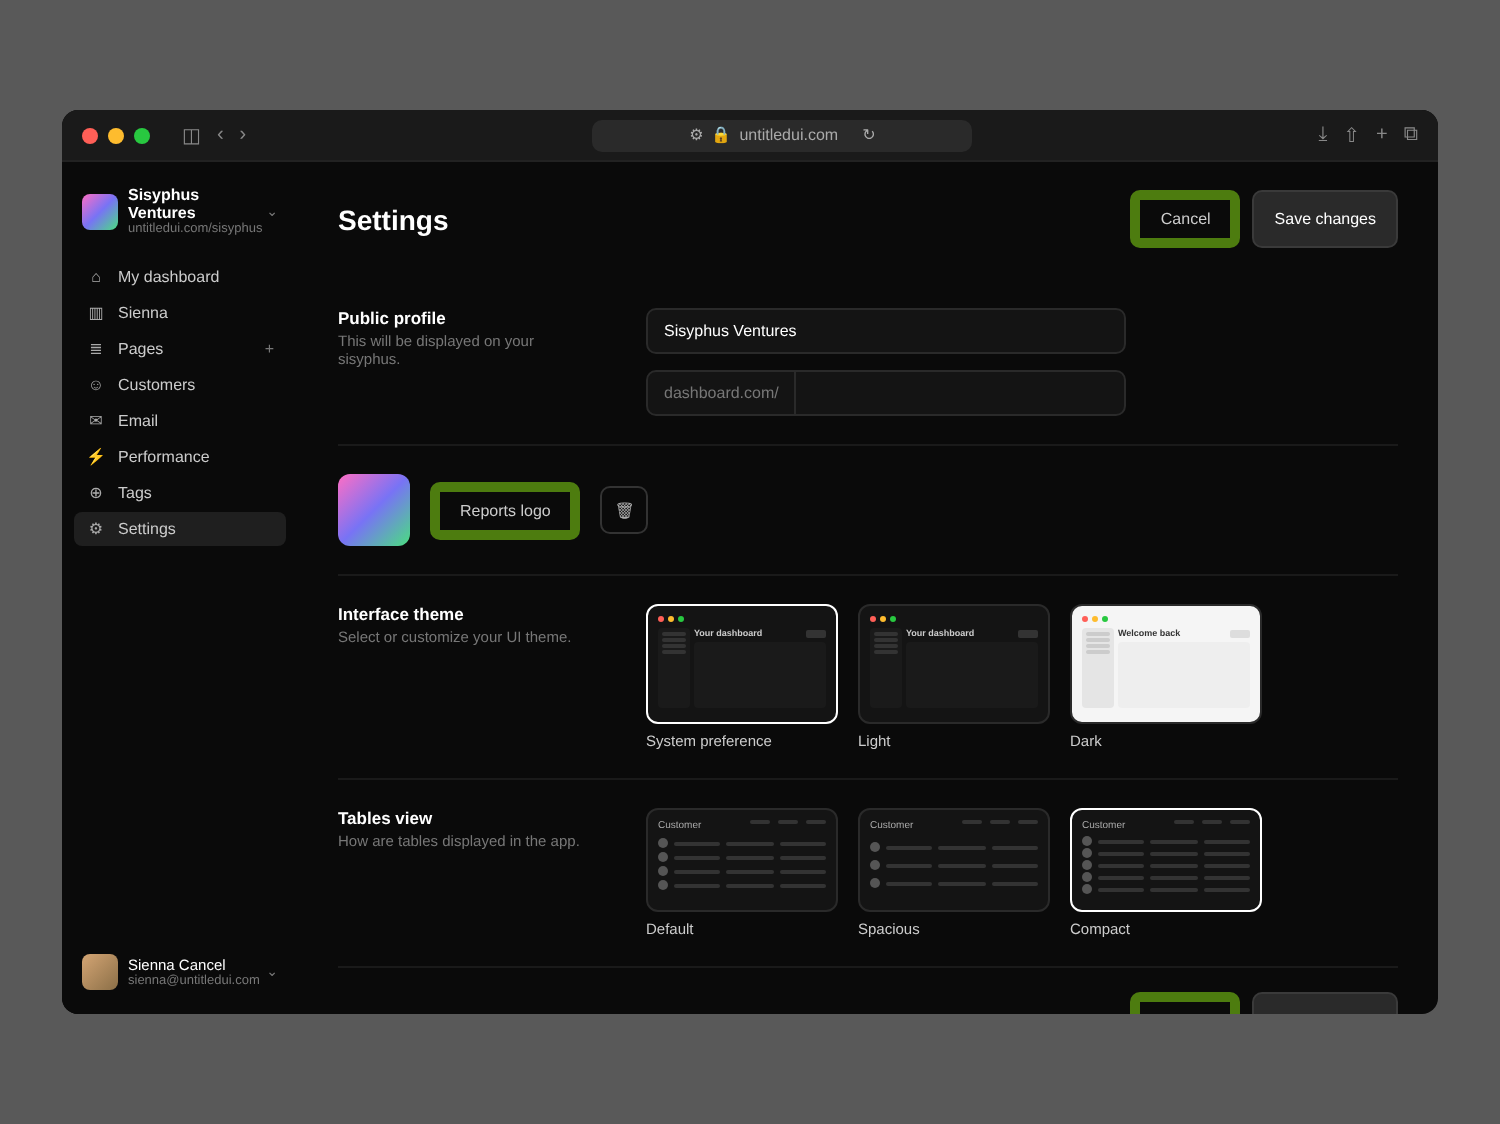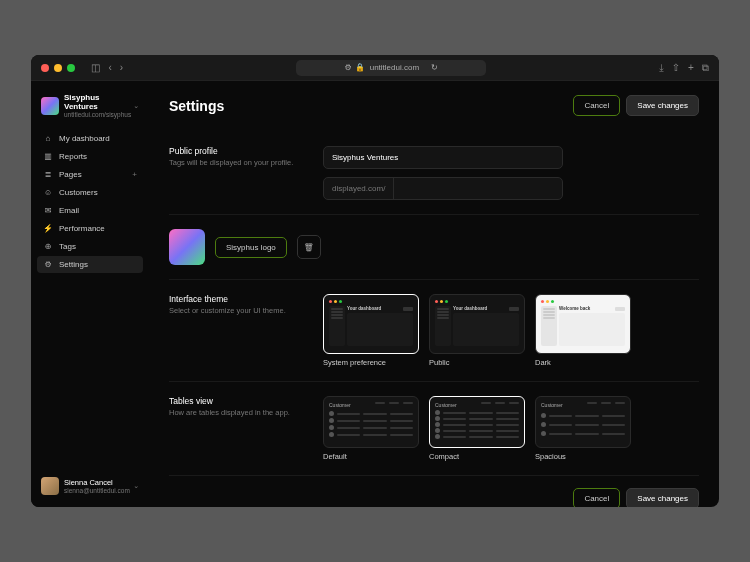--- a/index.html
+++ b/index.html
@@ -30,26 +30,26 @@
 .user{margin-top:auto;display:flex;align-items:center;gap:5px;padding:4px}
 .avatar{width:18px;height:18px;border-radius:4px;background:linear-gradient(135deg,#d4a574,#8b6f47)}
 .user-info{flex:1;min-width:0}
 .user-name{color:#fff;font-size:7.5px}
 .user-email{color:#777;font-size:6.5px}
 .main{flex:1;padding:14px 20px;overflow-y:auto;color:#fff}
 .header{display:flex;align-items:center;margin-bottom:16px}
 .title{font-size:14px;font-weight:600}
 .header-btns{margin-left:auto;display:flex;gap:6px}
 .btn{padding:5px 10px;border-radius:5px;font-size:8px;border:none;cursor:pointer}
-.btn-sec{background:transparent;color:#ccc;border:1px solid #4d7c0f}
+.btn-sec{background:transparent;color:#ccc;border:5px solid #4d7c0f}
 .btn-pri{background:#2a2a2a;color:#fff;border:1px solid #3a3a3a}
 .section{display:flex;gap:24px;padding:14px 0;border-bottom:1px solid #1a1a1a}
 .section:last-of-type{border-bottom:none}
 .sec-label{width:130px;flex-shrink:0}
-.sec-title{font-size:8.5px;font-weight:400;color:#fff}
+.sec-title{font-size:8.5px;font-weight:700;color:#fff}
 .sec-desc{font-size:7.5px;color:#777;margin-top:2px}
 .sec-body{flex:1;display:flex;flex-direction:column;gap:8px}
 .input{background:#141414;border:1px solid #2a2a2a;border-radius:5px;padding:6px 8px;color:#fff;font-size:8px;width:240px}
 .input-group{display:flex;align-items:center;background:#141414;border:1px solid #2a2a2a;border-radius:5px;width:240px}
 .input-prefix{padding:6px 8px;color:#777;font-size:8px;border-right:1px solid #2a2a2a}
 .input-group .input{border:none;background:transparent;flex:1;width:auto}
 .logo-row{display:flex;align-items:center;gap:10px}
 .logo-prev{width:36px;height:36px;border-radius:6px;background:linear-gradient(135deg,#ff6ec4,#7873f5,#4ade80)}
 .icon-btn{width:24px;height:24px;border:1px solid #333;border-radius:5px;background:transparent;color:#aaa;display:flex;align-items:center;justify-content:center;font-size:8px;cursor:pointer}
 .cards{display:flex;gap:10px}
@@ -129,21 +129,21 @@
         <span class="org-chev">⌄</span>
       </div>
 
       <div class="nav">
         <div class="nav-item">
           <span class="nav-icon">⌂</span>
           <span>My dashboard</span>
         </div>
         <div class="nav-item">
           <span class="nav-icon">▥</span>
-          <span>Reports</span>
+          <span>Sienna</span>
         </div>
         <div class="nav-item">
           <span class="nav-icon">≣</span>
           <span>Pages</span>
           <span class="plus">+</span>
         </div>
         <div class="nav-item">
           <span class="nav-icon">☺</span>
           <span>Customers</span>
         </div>
@@ -180,35 +180,35 @@
         <h1 class="title">Settings</h1>
         <div class="header-btns">
           <button class="btn btn-sec">Cancel</button>
           <button class="btn btn-pri">Save changes</button>
         </div>
       </div>
 
       <div class="section">
         <div class="sec-label">
           <div class="sec-title">Public profile</div>
-          <div class="sec-desc">Tags will be displayed on your profile.</div>
+          <div class="sec-desc">This will be displayed on your sisyphus.</div>
         </div>
         <div class="sec-body">
           <input class="input" value="Sisyphus Ventures" style="">
           <div class="input-group">
-            <span class="input-prefix">displayed.com/</span>
+            <span class="input-prefix">dashboard.com/</span>
           </div>
         </div>
       </div>
 
       <div class="section">
         <div class="sec-body">
           <div class="logo-row">
             <div class="logo-prev"></div>
-            <button class="btn btn-sec">Sisyphus logo</button>
+            <button class="btn btn-sec">Reports logo</button>
             <button class="icon-btn">
                 <span>🗑</span>
               </button>
           </div>
         </div>
       </div>
 
       <div class="section">
         <div class="sec-label">
           <div class="sec-title">Interface theme</div>
@@ -257,21 +257,21 @@
                     </div>
                   <div class="mini-main">
                     <div class="mini-hdr">
                         <span class="mini-txt">Your dashboard</span>
                         <div class="mini-btn"></div>
                       </div>
                     <div class="mini-body"></div>
                   </div>
                 </div>
               </div>
-              <div class="card-label">Public</div>
+              <div class="card-label">Light</div>
             </div>
             <div class="card-wrap">
               <div class="card light">
                 <div class="card-dots">
                     <div class="cd r"></div>
                     <div class="cd y"></div>
                     <div class="cd g"></div>
                   </div>
                 <div class="mini-ui">
                   <div class="mini-side l">
@@ -341,20 +341,57 @@
                     <div class="tc-lines">
                       <div class="tc-line"></div>
                       <div class="tc-line"></div>
                       <div class="tc-line"></div>
                     </div>
                   </div>
               </div>
               <div class="card-label">Default</div>
             </div>
             <div class="card-wrap">
+              <div class="table-card" style="gap:4px">
+                <div class="tc-hdr">
+                    <span>Customer</span>
+                    <div class="tch-r">
+                      <div class="th-line"></div>
+                      <div class="th-line"></div>
+                      <div class="th-line"></div>
+                    </div>
+                  </div>
+                <div class="tc-row">
+                    <div class="tc-av"></div>
+                    <div class="tc-lines">
+                      <div class="tc-line"></div>
+                      <div class="tc-line"></div>
+                      <div class="tc-line"></div>
+                    </div>
+                  </div>
+                <div class="tc-row">
+                    <div class="tc-av"></div>
+                    <div class="tc-lines">
+                      <div class="tc-line"></div>
+                      <div class="tc-line"></div>
+                      <div class="tc-line"></div>
+                    </div>
+                  </div>
+                <div class="tc-row">
+                    <div class="tc-av"></div>
+                    <div class="tc-lines">
+                      <div class="tc-line"></div>
+                      <div class="tc-line"></div>
+                      <div class="tc-line"></div>
+                    </div>
+                  </div>
+              </div>
+              <div class="card-label">Spacious</div>
+            </div>
+            <div class="card-wrap">
               <div class="table-card selected" style="gap:1px">
                 <div class="tc-hdr">
                     <span>Customer</span>
                     <div class="tch-r">
                       <div class="th-line"></div>
                       <div class="th-line"></div>
                       <div class="th-line"></div>
                     </div>
                   </div>
                 <div class="tc-row">
@@ -393,57 +430,20 @@
                     <div class="tc-av"></div>
                     <div class="tc-lines">
                       <div class="tc-line"></div>
                       <div class="tc-line"></div>
                       <div class="tc-line"></div>
                     </div>
                   </div>
               </div>
               <div class="card-label">Compact</div>
             </div>
-            <div class="card-wrap">
-              <div class="table-card" style="gap:4px">
-                <div class="tc-hdr">
-                    <span>Customer</span>
-                    <div class="tch-r">
-                      <div class="th-line"></div>
-                      <div class="th-line"></div>
-                      <div class="th-line"></div>
-                    </div>
-                  </div>
-                <div class="tc-row">
-                    <div class="tc-av"></div>
-                    <div class="tc-lines">
-                      <div class="tc-line"></div>
-                      <div class="tc-line"></div>
-                      <div class="tc-line"></div>
-                    </div>
-                  </div>
-                <div class="tc-row">
-                    <div class="tc-av"></div>
-                    <div class="tc-lines">
-                      <div class="tc-line"></div>
-                      <div class="tc-line"></div>
-                      <div class="tc-line"></div>
-                    </div>
-                  </div>
-                <div class="tc-row">
-                    <div class="tc-av"></div>
-                    <div class="tc-lines">
-                      <div class="tc-line"></div>
-                      <div class="tc-line"></div>
-                      <div class="tc-line"></div>
-                    </div>
-                  </div>
-              </div>
-              <div class="card-label">Spacious</div>
-            </div>
           </div>
         </div>
       </div>
 
       <div class="footer-btns">
         <button class="btn btn-sec">Cancel</button>
         <button class="btn btn-pri">Save changes</button>
       </div>
     </div>
   </div>

